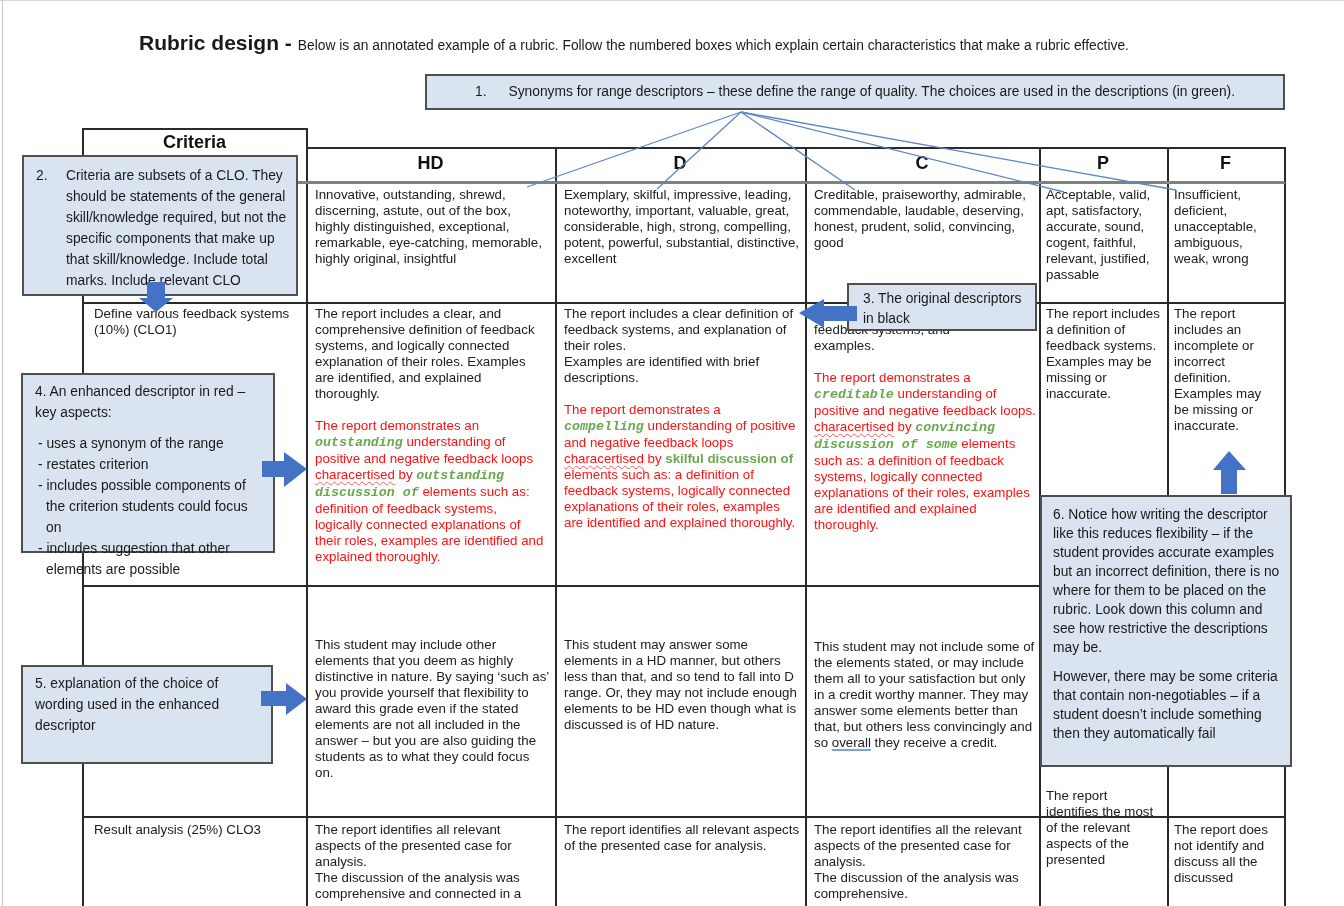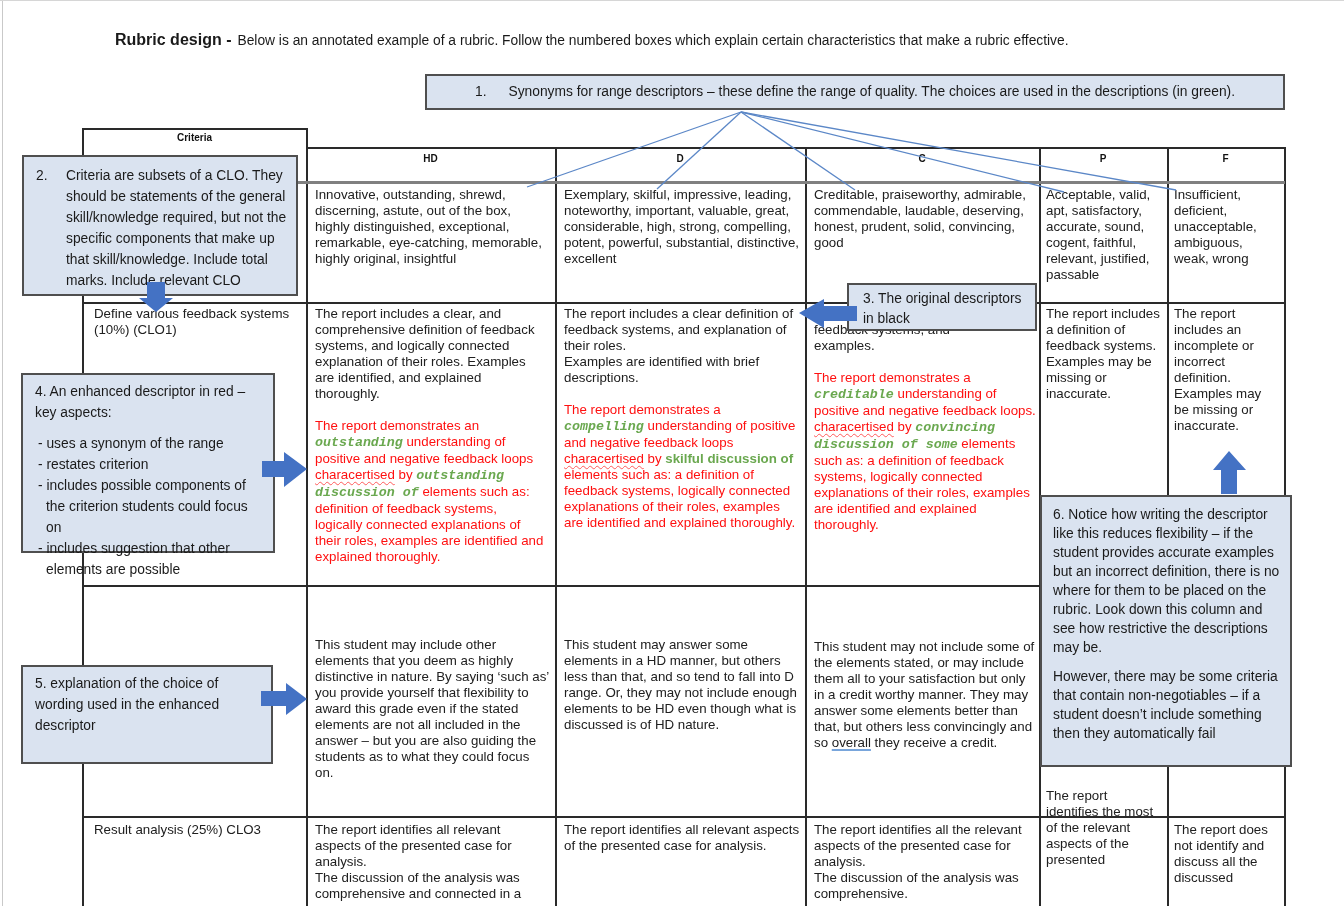--- a/index.html
+++ b/index.html
@@ -6,23 +6,23 @@
   #page{position:relative;width:1344px;height:906px;background:#ffffff;overflow:hidden;
         font-family:"Liberation Sans","DejaVu Sans",sans-serif;color:#202020;}
   .edge{position:absolute;background:#c9c9c9;}
   
   .vl{position:absolute;width:1.5px;background:#2a2a2a;}
   .hl{position:absolute;height:1.5px;background:#2a2a2a;}
   .hl-thick{position:absolute;height:3px;background:#808080;}
   
   .t{position:absolute;font-size:13.3px;line-height:16px;color:#202020;}
   .pre{white-space:pre-line;}
-  .hdr{position:absolute;font-size:10px;font-weight:bold;text-align:center;color:#111;}
+  .hdr{position:absolute;font-size:18px;font-weight:bold;text-align:center;color:#111;}
   .title{position:absolute;left:115px;top:31px;font-size:13.8px;color:#1a1a1a;white-space:nowrap;}
-  .title b{font-size:16px;margin-right:6px;}
+  .title b{font-size:21px;margin-right:6px;margin-left:24px;}
   .redp{color:#ff1010;margin-top:16px;}
   .gbi{color:#6aa84f;font-weight:bold;font-style:italic;font-family:Liberation Mono, monospace;}
   .gb{color:#6aa84f;font-weight:bold;}
   .sq{text-decoration-line:underline;text-decoration-style:wavy;text-decoration-color:#ff5a5a;
       text-decoration-thickness:1px;text-underline-offset:2px;}
   .bluu{text-decoration-line:underline;text-decoration-color:#79a6dc;text-decoration-thickness:2px;
       text-underline-offset:2px;}
   
   .abox{position:absolute;background:#dae3f0;border:2px solid #4f4f4f;box-sizing:border-box;
         font-size:13.8px;line-height:20px;color:#1a1a1a;}

